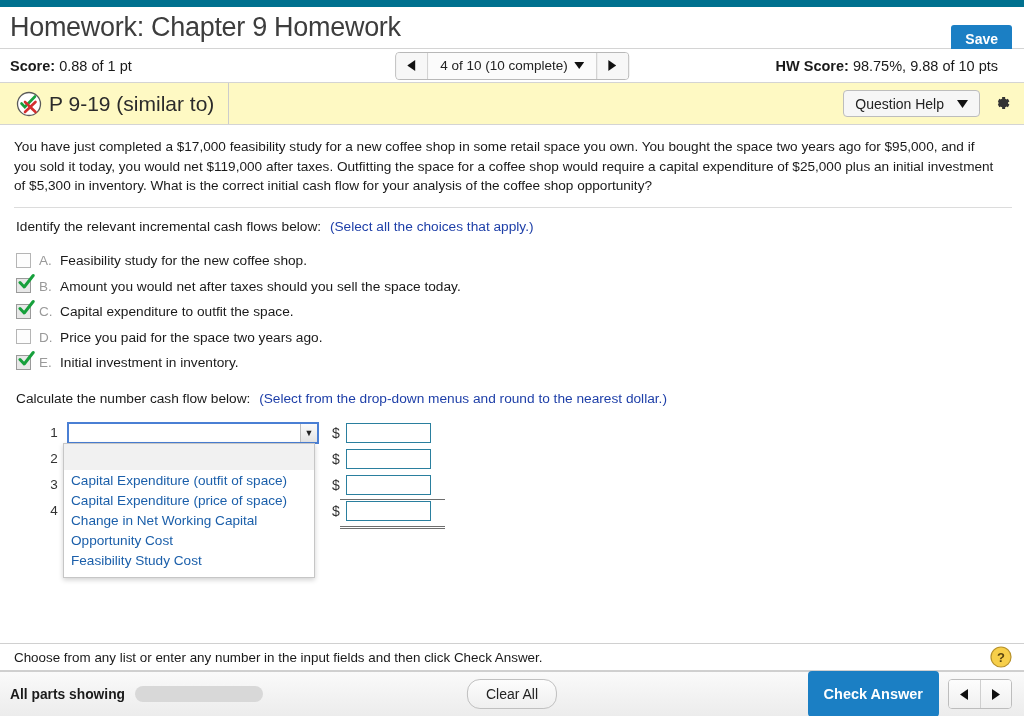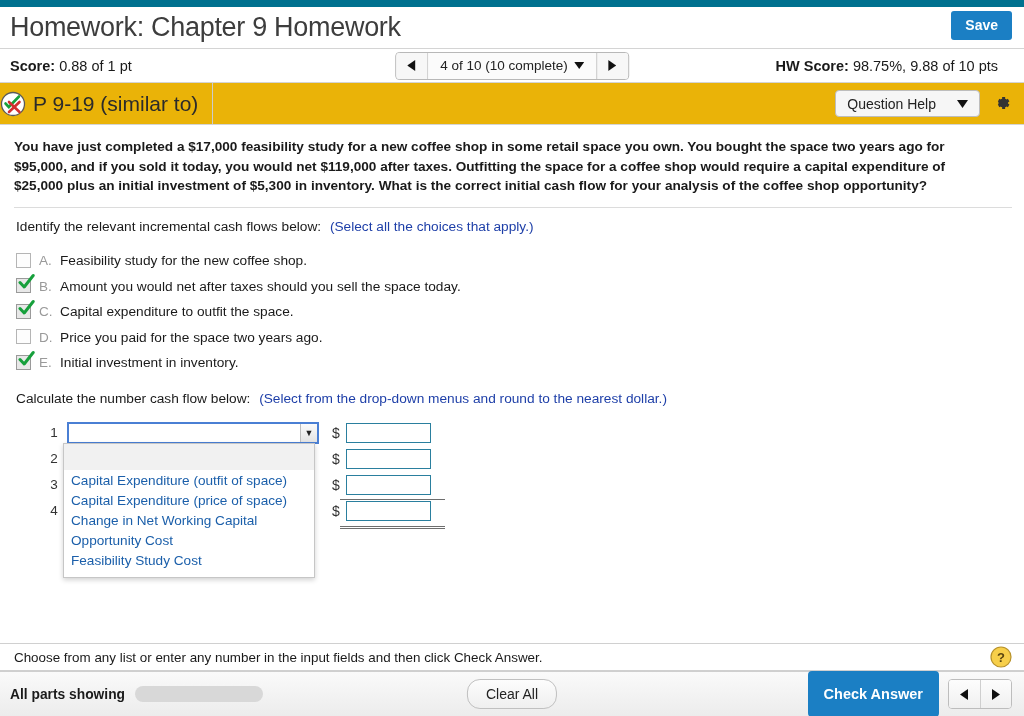--- a/index.html
+++ b/index.html
@@ -29,21 +29,21 @@
   .hw-title {
     font-size: 27px;
     font-weight: 400;
     color: #3d3d3d;
     letter-spacing: -0.3px;
     line-height: 1;
     white-space: nowrap;
   }
   .save-button {
     position: absolute;
-    right: 12px; top: 4px;
+    right: 12px; top: 18px;
     background: #1b7fc4;
     color: #fff;
     border: none; border-radius: 3px;
     font-size: 14px; font-weight: 700;
     padding: 6px 14px 7px;
     cursor: pointer;
     font-family: "Liberation Sans", sans-serif;
   }
 
   
@@ -89,58 +89,57 @@
     background: #fbfbfb;
     cursor: pointer;
     white-space: nowrap;
   }
 
   
   .q-header {
     height: 42px;
     display: flex; align-items: center;
     border-bottom: 1px solid #d4d4d4;
-    padding-left: 0;
-    position: relative;
-    background: #eab308;
+    padding-left: 16px;
+    position: relative;
+    background: #fef9c3;
   }
   .q-id-wrap {
     display: flex; align-items: center; gap: 7px;
     padding-right: 14px;
     height: 100%;
     border-right: 1px solid #ccc;
   }
   .q-icon { width: 26px; height: 26px; display:block; }
   .q-id { font-size: 21px; color: #2b2b2b; }
 
   .qhelp-button {
     position: absolute;
     right: 44px; top: 7px;
     height: 27px;
-    display: flex; align-items: center; gap: 21px;
+    display: flex; align-items: center; gap: 13px;
     padding: 0 11px;
     border: 1px solid #bdbdbd;
     border-radius: 4px;
     background: #f6f6f6;
     font-size: 14px; color: #222;
     cursor: pointer;
   }
   .gear-icon {
     position: absolute; right: 12px; top: 10px;
     width: 20px; height: 20px; cursor: pointer;
   }
 
   
   .q-body { padding: 12px 12px 0 14px; }
   .q-text {
     font-size: 13.6px;
     line-height: 1.45;
     color: #1a1a1a;
     padding-right: 16px;
-    font-weight: bold;
   }
   .divider { border-top: 1px solid #dcdcdc; margin: 11px 0 0 0; }
 
   .prompt-line {
     font-size: 13.7px;
     margin: 11px 0 0 2px;
     color: #1a1a1a;
   }
   .prompt-hint { color: #1e3fa8; margin-left: 5px; }
 

